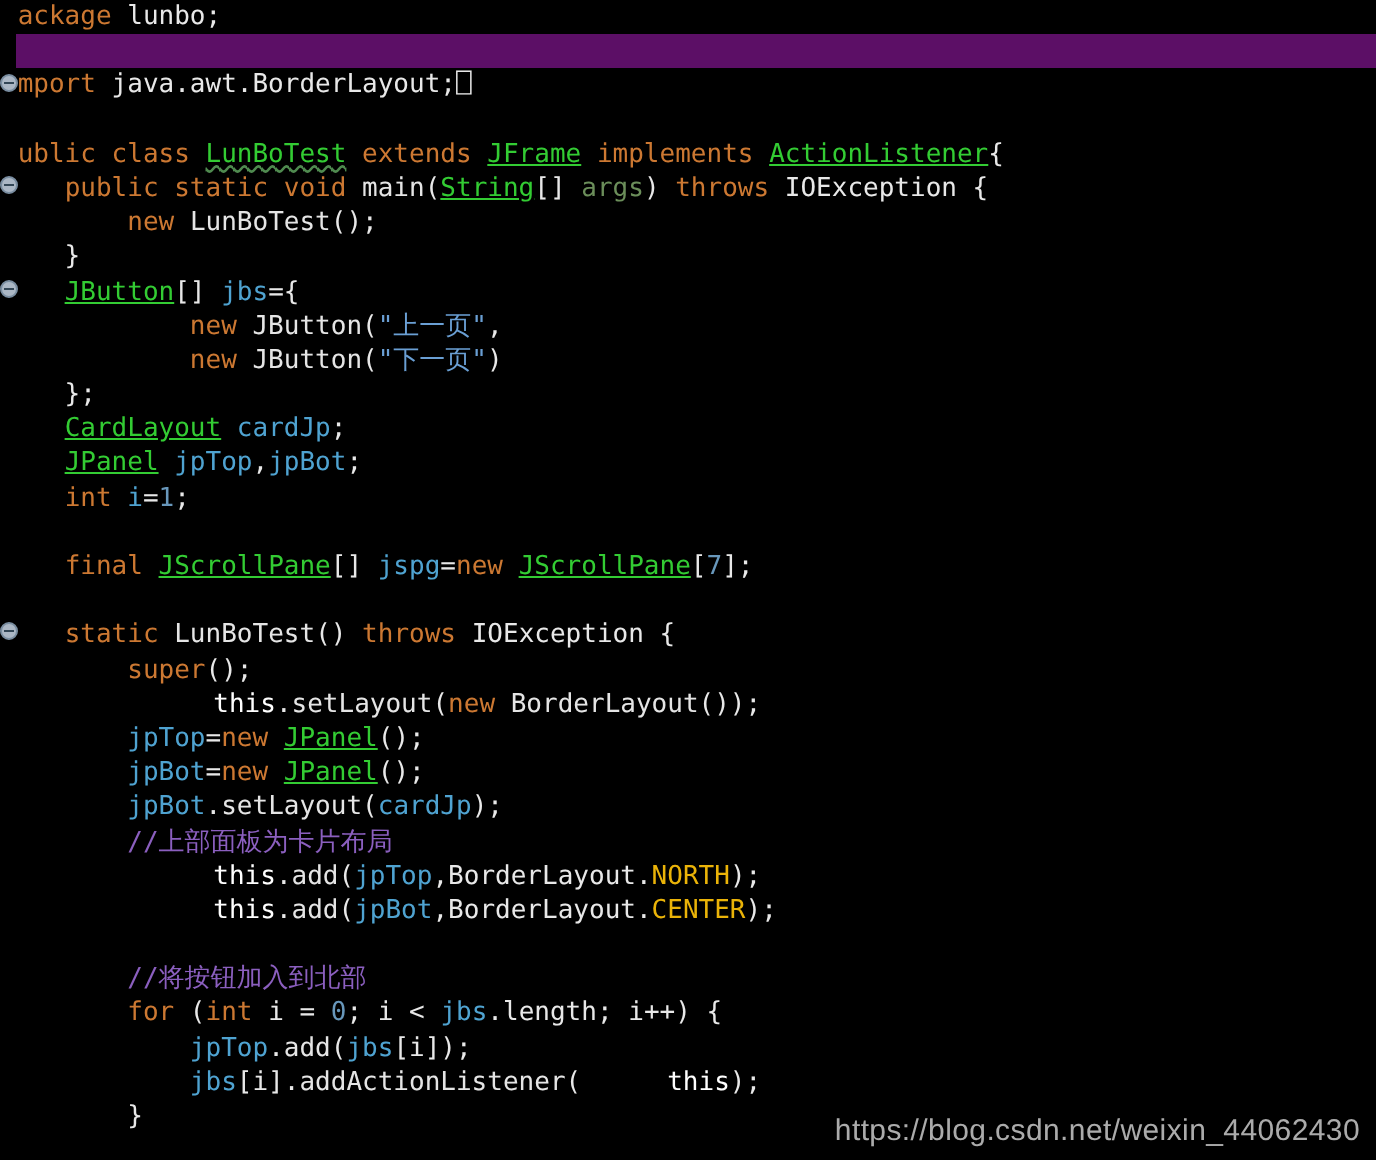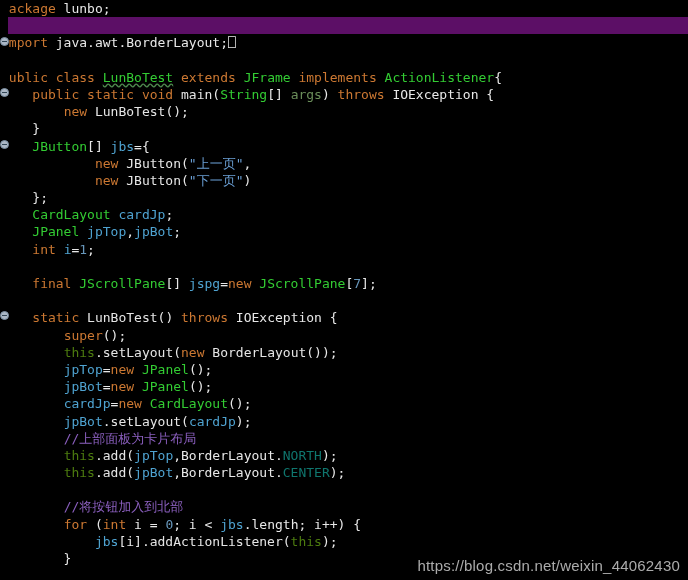--- a/index.html
+++ b/index.html
@@ -74,30 +74,30 @@
     padding-left: 1px;
     letter-spacing: 0px;
   }
 
   .line.hl {
     background: #5c0f66;
   }
 
   
   .kw   { color: #cc7832; }          
-  .kw2  { color: #4d7c0f; }          
-  .typ  { color: #33cc33; }          
+  .kw2  { color: #ffffff; margin-left: 43px; }          
+  .typ  { color: #33cc33; text-decoration: underline; }          
   .fld  { color: #4fa3d1; }          
   .fld2 { color: #6897bb; }          
   .mth  { color: #e5e5e5; }          
   .str  { color: #6a9fd4; }          
   .cmt  { color: #8b5fbf; }          
   .par  { color: #6b8e5a; }          
   .pln  { color: #e8e8e8; }          
-  .sfld { color: #0f766e; margin-top: 10px; }          
+  .sfld { color: #eab308; margin-top: 10px; }          
   .err  { text-decoration: underline wavy #4f8a4f; text-decoration-skip-ink: none; }
 
   #watermark {
     position: absolute;
     right: 8px;
     bottom: 6px;
     font-family: "Liberation Sans", sans-serif;
     font-size: 15px;
     color: #c9c9c9;
     opacity: .85;
@@ -135,26 +135,26 @@
       <div class="line"><span class="pln">    </span><span class="typ">JPanel</span><span class="pln"> </span><span class="fld">jpTop</span><span class="pln">,</span><span class="fld">jpBot</span><span class="pln">;</span></div>
       <div class="line"><span class="pln">    </span><span class="kw">int</span><span class="pln"> </span><span class="fld">i</span><span class="pln">=</span><span class="fld2">1</span><span class="pln">;</span></div>
       <div class="line"><span class="pln"></span></div>
       <div class="line"><span class="pln">    </span><span class="kw">final</span><span class="pln"> </span><span class="typ">JScrollPane</span><span class="pln">[] </span><span class="fld">jspg</span><span class="pln">=</span><span class="kw">new</span><span class="pln"> </span><span class="typ">JScrollPane</span><span class="pln">[</span><span class="fld2">7</span><span class="pln">];</span></div>
       <div class="line"><span class="pln"></span></div>
       <div class="line"><span class="pln">    </span><span class="kw">static</span><span class="pln"> </span><span class="mth">LunBoTest</span><span class="pln">() </span><span class="kw">throws</span><span class="pln"> IOException {</span></div>
       <div class="line"><span class="pln">        </span><span class="kw">super</span><span class="pln">();</span></div>
       <div class="line"><span class="pln">        </span><span class="kw2">this</span><span class="pln">.</span><span class="mth">setLayout</span><span class="pln">(</span><span class="kw">new</span><span class="pln"> </span><span class="mth">BorderLayout</span><span class="pln">());</span></div>
       <div class="line"><span class="pln">        </span><span class="fld">jpTop</span><span class="pln">=</span><span class="kw">new</span><span class="pln"> </span><span class="typ">JPanel</span><span class="pln">();</span></div>
       <div class="line"><span class="pln">        </span><span class="fld">jpBot</span><span class="pln">=</span><span class="kw">new</span><span class="pln"> </span><span class="typ">JPanel</span><span class="pln">();</span></div>
-      <div class="line"><span class="pln">        </span><span class="fld">cardJp</span><span class="pln">=</span><span class="kw">new</span><span class="pln"> </span><span class="typ">CardLayout</span><span class="pln">();</span></div>
       <div class="line"><span class="pln">        </span><span class="fld">jpBot</span><span class="pln">.</span><span class="mth">setLayout</span><span class="pln">(</span><span class="fld">cardJp</span><span class="pln">);</span></div>
       <div class="line"><span class="pln">        </span><span class="cmt">//上部面板为卡片布局</span></div>
       <div class="line"><span class="pln">        </span><span class="kw2">this</span><span class="pln">.</span><span class="mth">add</span><span class="pln">(</span><span class="fld">jpTop</span><span class="pln">,</span><span class="pln">BorderLayout</span><span class="pln">.</span><span class="sfld">NORTH</span><span class="pln">);</span></div>
       <div class="line"><span class="pln">        </span><span class="kw2">this</span><span class="pln">.</span><span class="mth">add</span><span class="pln">(</span><span class="fld">jpBot</span><span class="pln">,</span><span class="pln">BorderLayout</span><span class="pln">.</span><span class="sfld">CENTER</span><span class="pln">);</span></div>
       <div class="line"><span class="pln"></span></div>
       <div class="line"><span class="pln">        </span><span class="cmt">//将按钮加入到北部</span></div>
       <div class="line"><span class="pln">        </span><span class="kw">for</span><span class="pln"> (</span><span class="kw">int</span><span class="pln"> i = </span><span class="fld2">0</span><span class="pln">; i &lt; </span><span class="fld">jbs</span><span class="pln">.length; i++) {</span></div>
+      <div class="line"><span class="pln">            </span><span class="fld">jpTop</span><span class="pln">.</span><span class="mth">add</span><span class="pln">(</span><span class="fld">jbs</span><span class="pln">[i]);</span></div>
       <div class="line"><span class="pln">            </span><span class="fld">jbs</span><span class="pln">[i].</span><span class="mth">addActionListener</span><span class="pln">(</span><span class="kw2">this</span><span class="pln">);</span></div>
       <div class="line"><span class="pln">        }</span></div>
     </div>
 
   <div id="watermark">https://blog.csdn.net/weixin_44062430</div>
 </div>
 
 </body></html>

